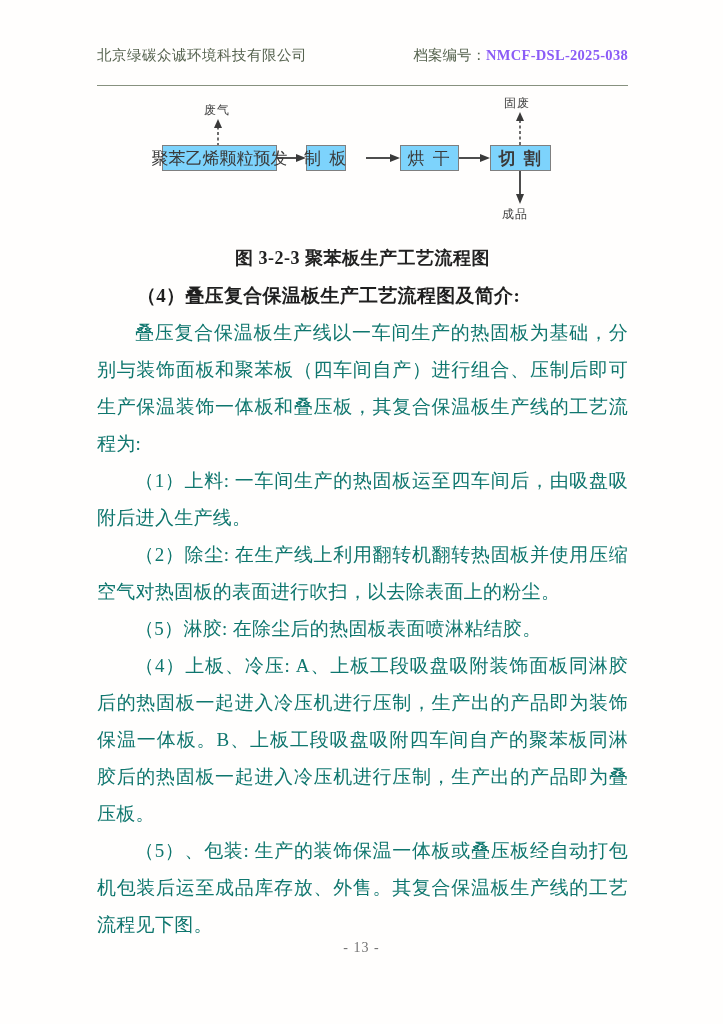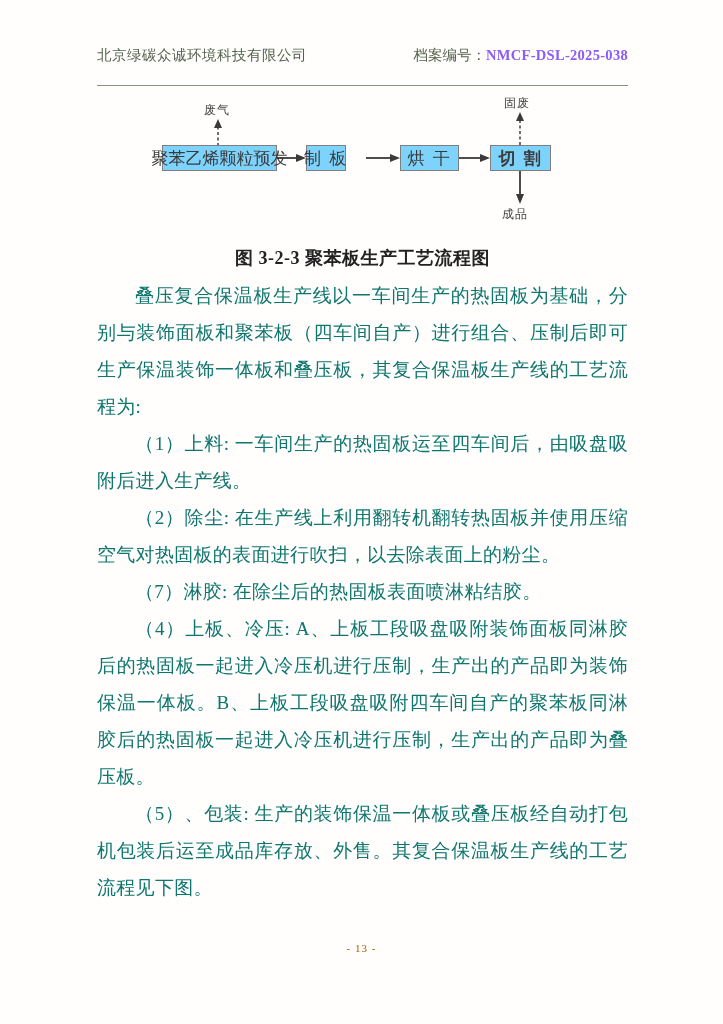--- a/index.html
+++ b/index.html
@@ -114,22 +114,22 @@
   }
 
   
   .page-footer {
     position: absolute;
     left: 0; top: 938px;
     width: 723px;
     text-align: center;
   }
   .page-number {
-    font-size: 11px;
-    color: #a16207;
+    font-size: 14px;
+    color: #737373;
     letter-spacing: 1px;
   }
 </style>
 </head>
 <body>
 
 <div class="page">
 
   <div class="page-header">
     <span class="company-name">北京绿碳众诚环境科技有限公司</span>
@@ -173,24 +173,25 @@
       <polygon points="34,6 24,2 24,10" fill="#3a3a3a"></polygon>
     </svg>
     <svg class="arrow arr-h3" width="31" height="12" viewBox="0 0 31 12">
       <line x1="0" y1="6" x2="22" y2="6" stroke="#3a3a3a" stroke-width="1.8"></line>
       <polygon points="31,6 21,2 21,10" fill="#3a3a3a"></polygon>
     </svg>
   </div>
 
   <div class="content">
     <div class="figure-caption">图 3-2-3 聚苯板生产工艺流程图</div>
+    <div class="section-heading">（4）叠压复合保温板生产工艺流程图及简介:</div>
     <p class="body-paragraph">叠压复合保温板生产线以一车间生产的热固板为基础，分别与装饰面板和聚苯板（四车间自产）进行组合、压制后即可生产保温装饰一体板和叠压板，其复合保温板生产线的工艺流程为:</p>
     <p class="body-paragraph">（1）上料: 一车间生产的热固板运至四车间后，由吸盘吸附后进入生产线。</p>
     <p class="body-paragraph">（2）除尘: 在生产线上利用翻转机翻转热固板并使用压缩空气对热固板的表面进行吹扫，以去除表面上的粉尘。</p>
-    <p class="body-paragraph">（7）淋胶: 在除尘后的热固板表面喷淋粘结胶。</p>
+    <p class="body-paragraph">（5）淋胶: 在除尘后的热固板表面喷淋粘结胶。</p>
     <p class="body-paragraph">（4）上板、冷压: A、上板工段吸盘吸附装饰面板同淋胶后的热固板一起进入冷压机进行压制，生产出的产品即为装饰保温一体板。B、上板工段吸盘吸附四车间自产的聚苯板同淋胶后的热固板一起进入冷压机进行压制，生产出的产品即为叠压板。</p>
     <p class="body-paragraph">（5）、包装: 生产的装饰保温一体板或叠压板经自动打包机包装后运至成品库存放、外售。其复合保温板生产线的工艺流程见下图。</p>
   </div>
 
   <div class="page-footer">
     <span class="page-number">- 13 -</span>
   </div>
 
 </div>
 

